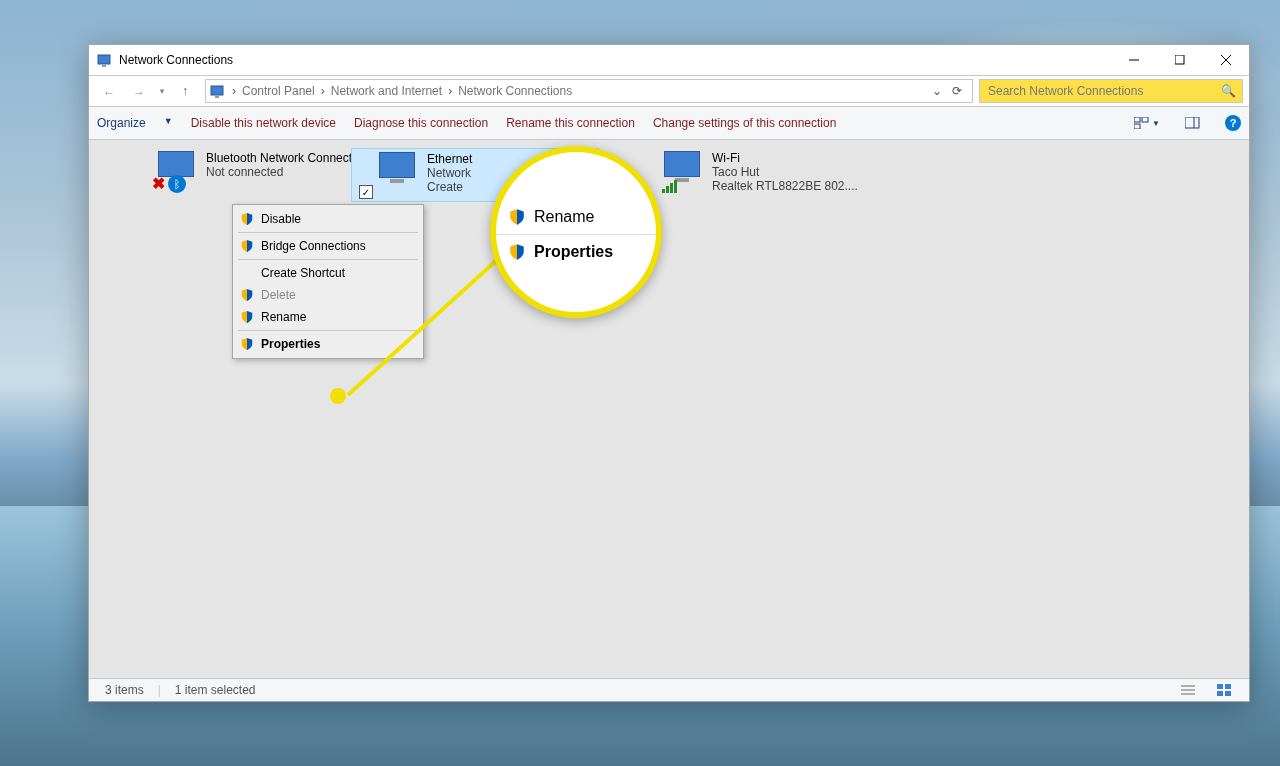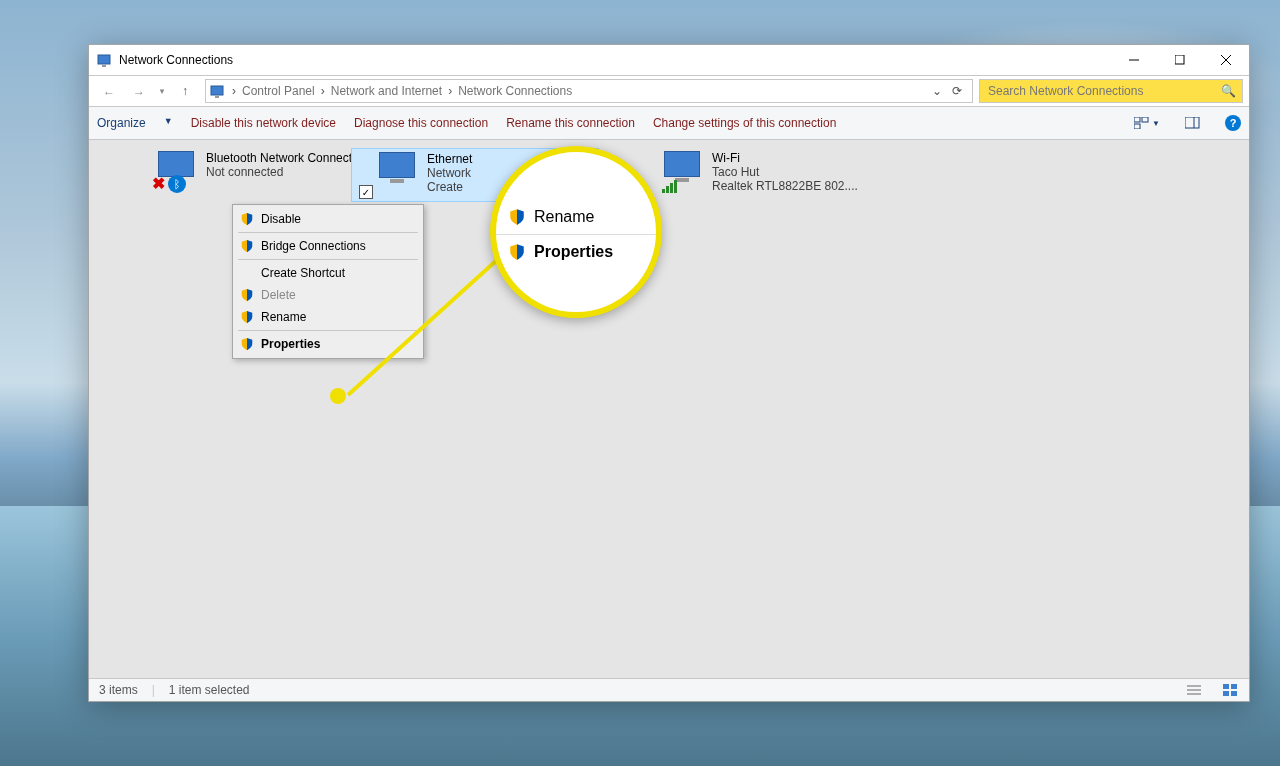--- a/index.html
+++ b/index.html
@@ -49,21 +49,21 @@
 .wifi{position:absolute;left:4px;bottom:-2px;display:flex;gap:1px;align-items:flex-end}
 .wifi i{width:3px;background:#2a8a2a}
 .wifi i:nth-child(1){height:4px}.wifi i:nth-child(2){height:7px}.wifi i:nth-child(3){height:10px}.wifi i:nth-child(4){height:13px}
 .ctxmenu{position:absolute;left:232px;top:204px;width:186px;background:#eee;border:1px solid #a6a6a6;box-shadow:2px 2px 6px rgba(0,0,0,.25);padding:3px 2px}
 .ctxmenu .item{height:22px;display:flex;align-items:center;padding:0 8px 0 26px;position:relative;color:#000}
 .ctxmenu .item.disabled{color:#888}
 .ctxmenu .item.bold{font-weight:bold}
 .ctxmenu .sep{height:1px;background:#c8c8c8;margin:2px 3px}
 .shield{position:absolute;left:5px;top:4px;width:14px;height:14px}
 .shield svg{width:14px;height:14px}
-.statusbar{height:22px;background:#f5f6f7;border-top:1px solid #c8c8c8;display:flex;align-items:center;padding:0 10px;color:#555;gap:14px}
+.statusbar{height:22px;background:#f5f6f7;border-top:1px solid #c8c8c8;display:flex;align-items:center;padding:0 16px;color:#555;gap:14px}
 .statusbar .spacer{flex:1}
 .yellowdot{position:absolute;left:330px;top:388px;width:16px;height:16px;background:#f0e000;border-radius:50%}
 .magnify{position:absolute;left:490px;top:146px;width:160px;height:160px;border-radius:50%;background:#fff;border:6px solid #f0e000;box-shadow:0 3px 12px rgba(0,0,0,.3);overflow:hidden}
 .magnify .mitem{height:34px;display:flex;align-items:center;padding:0 0 0 12px;font-size:16px;color:#000;gap:8px}
 .magnify .mitem.bold{font-weight:bold;border-top:1px solid #ddd}
 .magnify .mpad{height:48px}
 .line{position:absolute;left:340px;top:200px;width:230px;height:200px;pointer-events:none}
 svg.shieldsvg path.b{fill:#0058b8}svg.shieldsvg path.y{fill:#f8b500}
 </style>
 </head>

